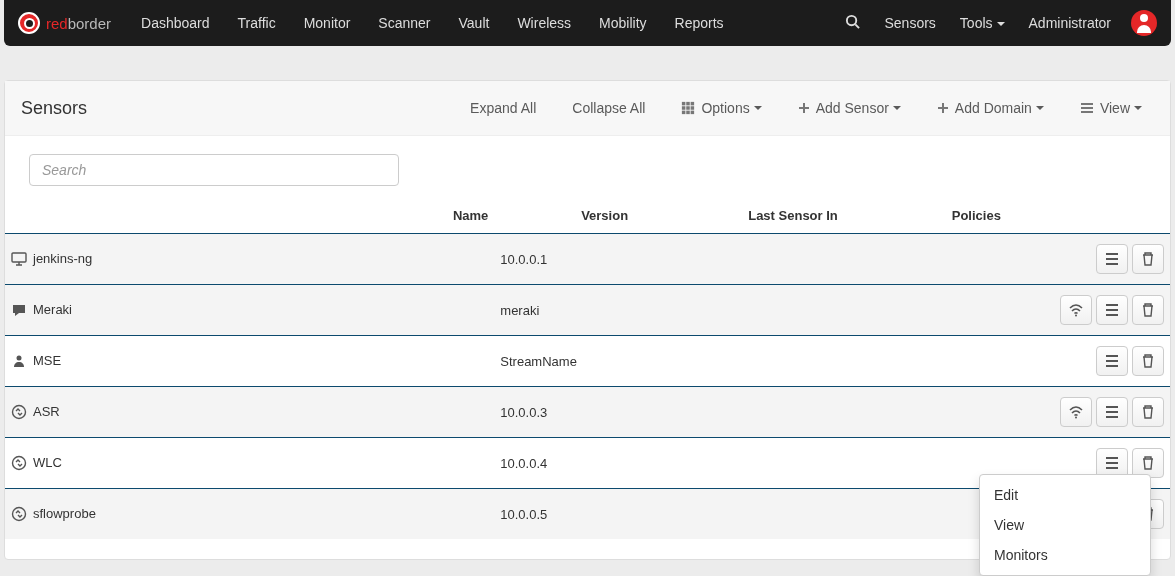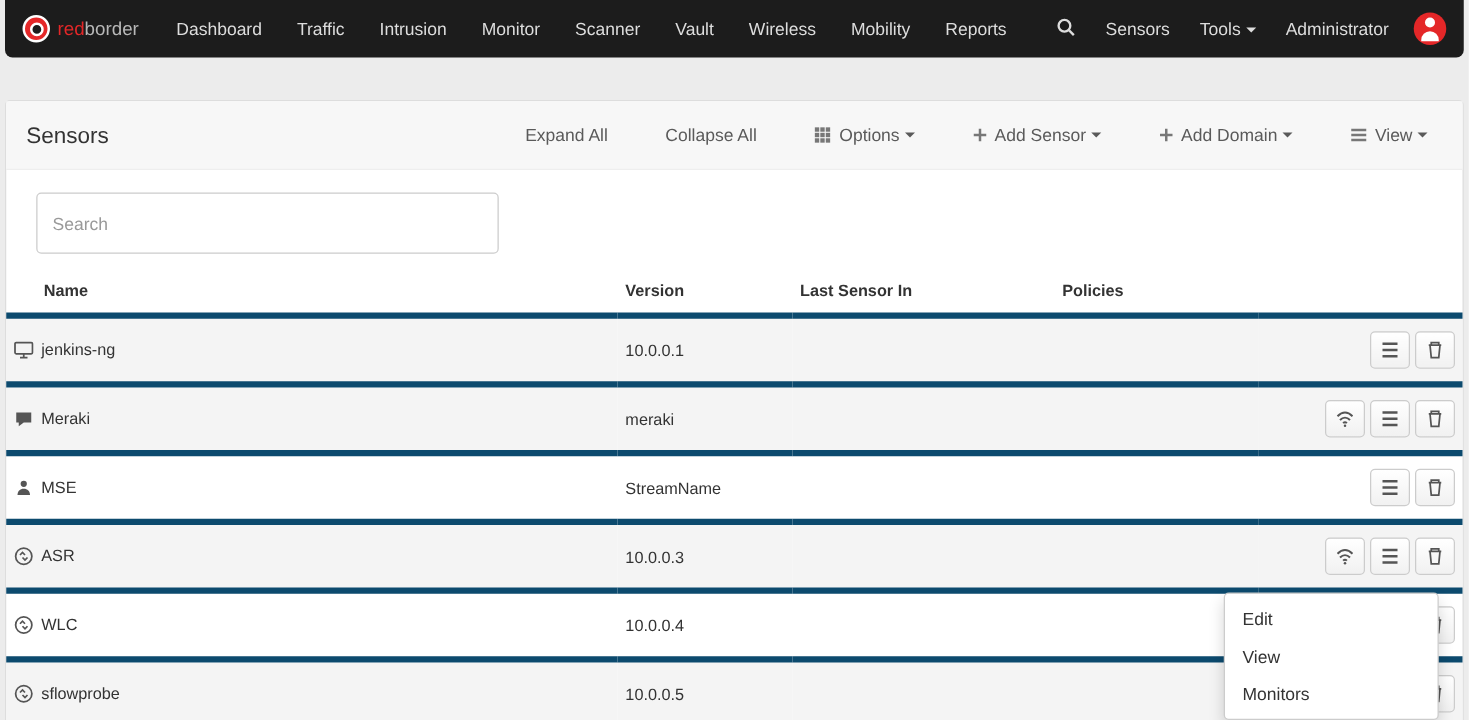--- a/index.html
+++ b/index.html
@@ -111,63 +111,64 @@
     }
     .panel-title {
       font-size: 18px;
       font-weight: 500;
       color: #333;
     }
     .panel-actions {
       margin-left: auto;
       display: flex;
       align-items: center;
-      gap: 22px;
+      gap: 12px;
     }
     .btn {
       border: none;
       background: transparent;
       padding: 7px 12px;
       font-size: 14px;
       color: #5a5a5a;
       cursor: pointer;
       display: inline-flex;
       align-items: center;
     }
     .btn svg { margin-right: 6px; }
 
     
     .body-area { padding: 18px 0 20px 0; }
     .search-input {
       margin: 0 0 14px 24px;
       width: 370px;
-      height: 49px;
+      height: 32px;
       padding: 6px 12px;
       border: 1px solid #ccc;
       border-radius: 4px;
       font-size: 14px;
       color: #555;
+      font-style: italic;
     }
     .search-input::placeholder { color: #999; }
 
     table.sensors {
       width: 100%;
       border-collapse: collapse;
     }
     table.sensors th {
-      text-align: left;
+      text-align: right;
       font-weight: 700;
       font-size: 13px;
       padding: 8px 6px 10px 6px;
       color: #333;
     }
     table.sensors th.name { padding-left: 30px; }
     table.sensors td {
       padding: 10px 6px;
-      border-top: 5px solid #0c4a6e;
+      border-top: 1px solid #0c4a6e;
       font-size: 13px;
       color: #333;
       vertical-align: middle;
     }
     table.sensors tr.highlight { background: #f4f4f4; }
     td.name-cell { padding-left: 52px; position: relative; }
     .sensor-icon {
       display: inline-flex;
       width: 16px; height: 16px;
       vertical-align: middle;
@@ -214,21 +215,20 @@
 <body>
 
 <div class="navbar">
   <div class="logo">
     <span class="logo-icon"></span>
     <span class="logo-text"><span class="red">red</span><span class="border">border</span></span>
   </div>
   <div class="nav-items">
     <div class="nav-item">Dashboard</div>
     <div class="nav-item">Traffic</div>
-    <div class="nav-item">Intrusion</div>
     <div class="nav-item">Monitor</div>
     <div class="nav-item">Scanner</div>
     <div class="nav-item">Vault</div>
     <div class="nav-item">Wireless</div>
     <div class="nav-item">Mobility</div>
     <div class="nav-item">Reports</div>
   </div>
   <div class="nav-spacer"></div>
   <div class="nav-right">
     <span class="nav-search">

